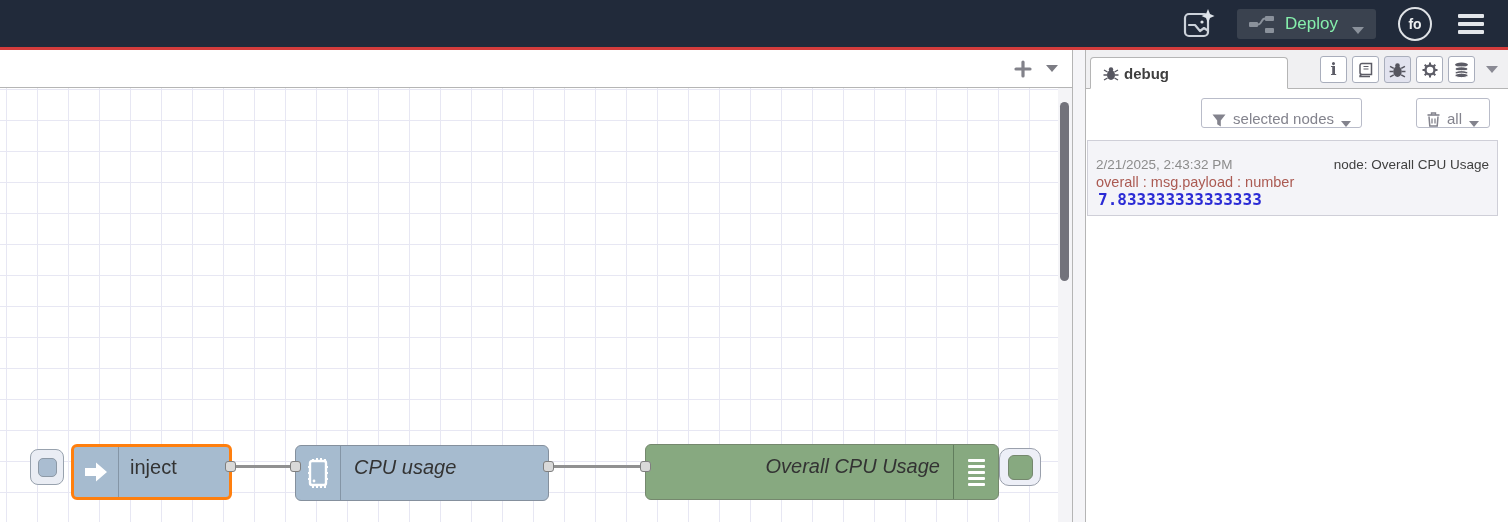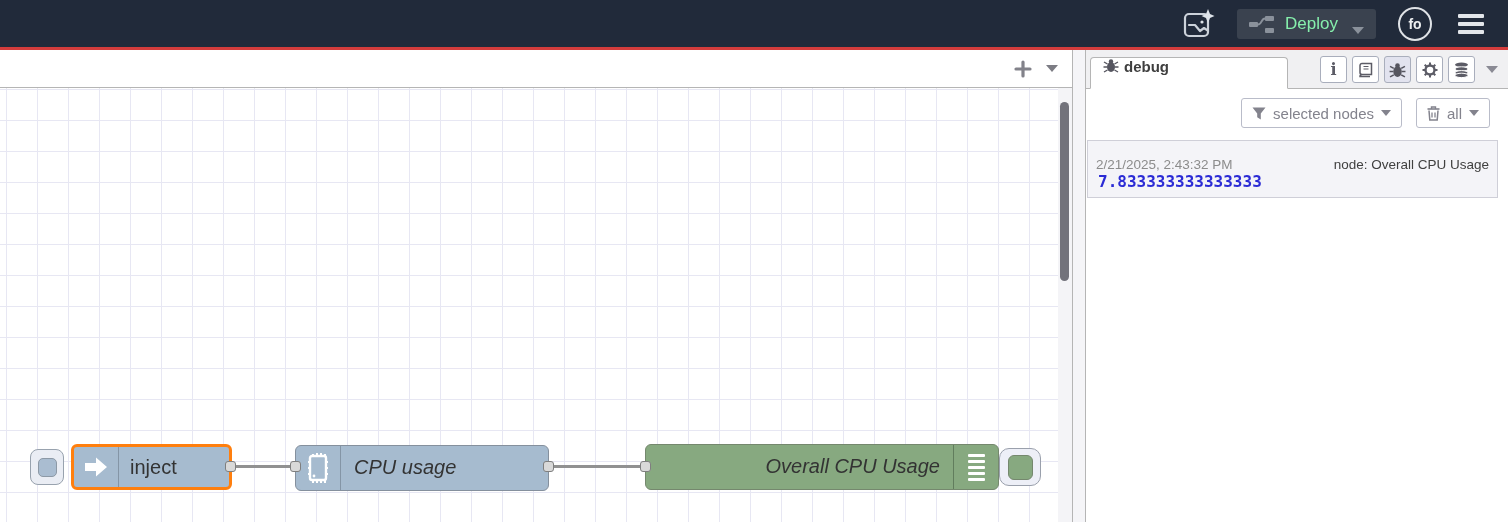--- a/index.html
+++ b/index.html
@@ -44,21 +44,21 @@
     background-image:linear-gradient(to right,#e7e7f3 1px,transparent 1px),
                      linear-gradient(to bottom,#e7e7f3 1px,transparent 1px);
     background-size:31px 31px;background-position:6px 1px;
   }
   .scroll-track{position:absolute;top:38px;right:0;bottom:0;width:14px;background:#f4f4f7;}
   .scroll-thumb{position:absolute;top:14px;right:3px;width:9px;height:179px;border-radius:5px;background:#72727b;cursor:pointer;}
   
   .wire{position:absolute;height:3px;background:#919191;top:377px;}
   .wire1{left:230px;width:66px;}
   .wire2{left:547px;width:100px;}
-  .node{position:absolute;height:46px;border-radius:6px;box-sizing:border-box;cursor:pointer;}
+  .node{position:absolute;height:56px;border-radius:6px;box-sizing:border-box;cursor:pointer;}
   .node-label{position:absolute;top:0;line-height:43px;font-size:20px;color:#333;white-space:nowrap;}
   .icon-sec{position:absolute;top:0;bottom:0;width:44px;display:flex;align-items:center;justify-content:center;}
   .icon-sec.left{left:0;border-right:1px solid rgba(70,80,90,.35);}
   .icon-sec.right{right:0;border-left:1px solid rgba(50,70,50,.45);}
   .node-inject{left:71px;top:356px;width:161px;background:#a6bbcf;border:3px solid #ff7f0e;}
   .node-inject .node-label{left:56px;line-height:40px;}
   .node-cpu{left:295px;top:357px;width:254px;background:#a6bbcf;border:1.5px solid #85909d;}
   .node-cpu .node-label{left:58px;font-style:italic;}
   .node-debug{left:645px;top:356px;width:354px;background:#87a980;border:1.5px solid #75886e;}
   .node-debug .node-label{right:58px;font-style:italic;}
@@ -82,38 +82,38 @@
   .port-cpu-in{left:290px;}
   .port-cpu-out{left:543px;}
   .port-debug-in{left:640px;}
   .lines-icon{display:flex;flex-direction:column;gap:3px;}
   .lines-icon span{display:block;width:17px;height:3px;background:#fff;border-radius:1px;}
   
   .sb-header{height:39px;background:#f0f0f2;border-bottom:1px solid #b5b5b5;position:relative;box-sizing:border-box;}
   .debug-tab{
     position:absolute;left:4px;bottom:-1px;width:198px;height:32px;background:#fff;
     border:1px solid #b5b5b5;border-bottom:1px solid #fff;border-radius:4px 4px 0 0;
-    display:flex;align-items:flex-start;gap:5px;padding-left:12px;box-sizing:border-box;cursor:pointer;
+    display:flex;align-items:center;gap:5px;padding-left:12px;box-sizing:border-box;cursor:pointer;
   }
   .debug-tab .tab-label{font-weight:bold;font-size:15px;color:#3f3f3f;}
   .sb-toolbar{position:absolute;right:10px;top:6px;display:flex;align-items:center;gap:5px;}
   .tool-btn{
     width:27px;height:27px;border:1.5px solid #a9aebc;border-radius:3px;background:#fff;
     display:flex;align-items:center;justify-content:center;cursor:pointer;box-sizing:border-box;
   }
   .tool-btn.active{background:#e2e3ef;}
   .tool-btn .serif-i{font-family:"DejaVu Serif",serif;font-weight:bold;font-size:16px;color:#5c5c66;line-height:1;}
   .sb-toolbar .caret{margin-left:6px;border-top-color:#8a8a94;}
   .filter-row{
     height:48px;background:#fff;display:flex;align-items:center;justify-content:flex-end;
     gap:14px;padding-right:18px;box-sizing:border-box;
   }
   .filter-btn{
     height:30px;border:1.5px solid #b9bcc9;border-radius:3px;background:#fff;color:#83838d;
-    font-size:15px;display:flex;align-items:center;gap:7px;padding:0 10px;cursor:pointer;box-sizing:border-box;
+    font-size:15px;display:flex;align-items:flex-end;gap:7px;padding:0 10px;cursor:pointer;box-sizing:border-box;margin-left:40px;
   }
   .filter-btn .caret{border-left-width:5px;border-right-width:5px;border-top-width:6px;border-top-color:#83838d;}
   .msg-list{flex:1;background:#fff;overflow:hidden;padding-right:10px;}
   .debug-msg{
     margin:3px 0 0 1px;background:#f4f4f8;border:1px solid #cfcfd8;
     padding:16px 8px 6px 8px;cursor:default;
   }
   .msg-meta{display:flex;justify-content:space-between;align-items:baseline;font-size:13.5px;}
   .msg-date{color:#8c8c8c;}
   .msg-node{color:#404040;cursor:pointer;}
@@ -296,17 +296,18 @@
         <span class="caret"></span>
       </div>
     </div>
 
     <div class="msg-list">
       <div class="debug-msg">
         <div class="msg-meta">
           <span class="msg-date">2/21/2025, 2:43:32 PM</span>
           <span class="msg-node">node: Overall CPU Usage</span>
         </div>
+        <div class="msg-prop">overall : msg.payload : number</div>
         <div class="msg-value">7.833333333333333</div>
       </div>
     </div>
   </div>
 </div>
 
 </body></html>

